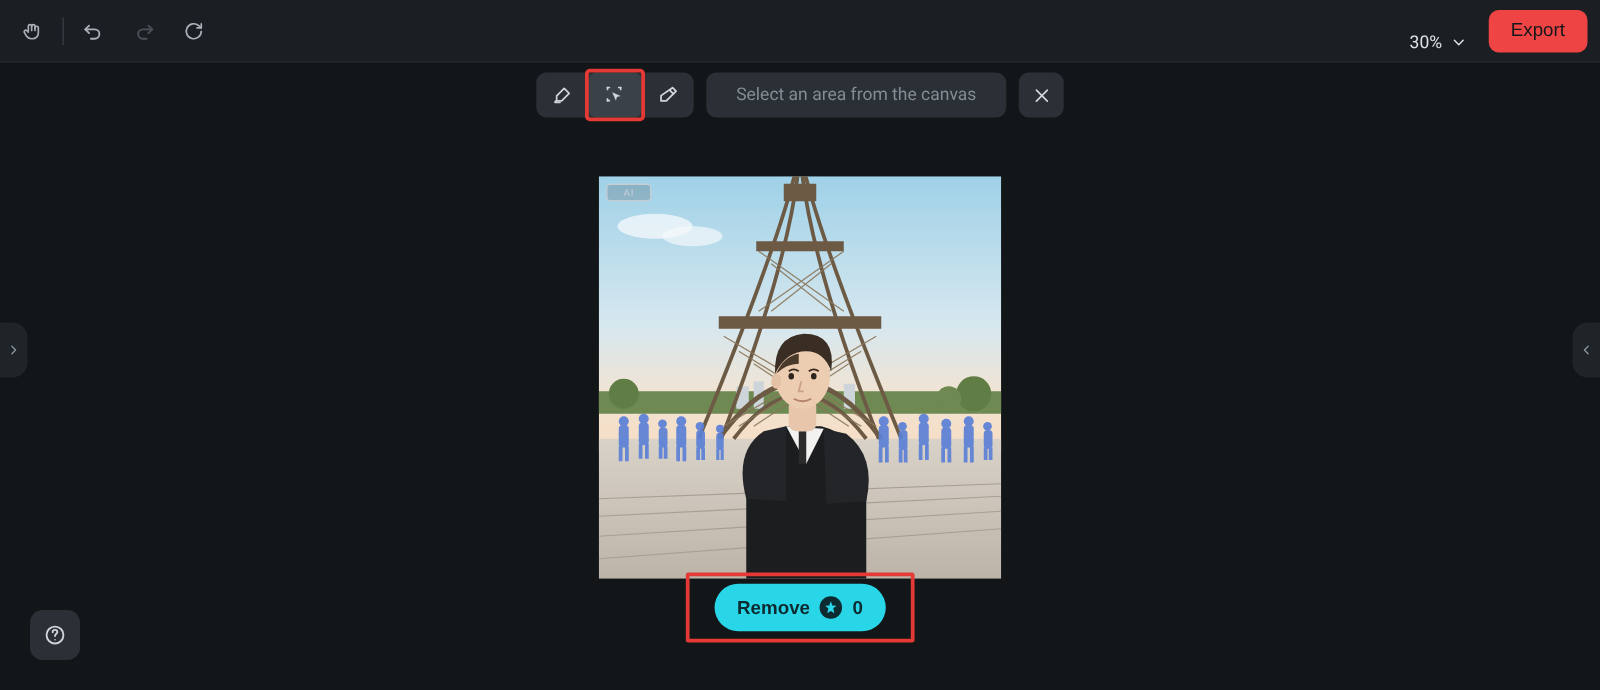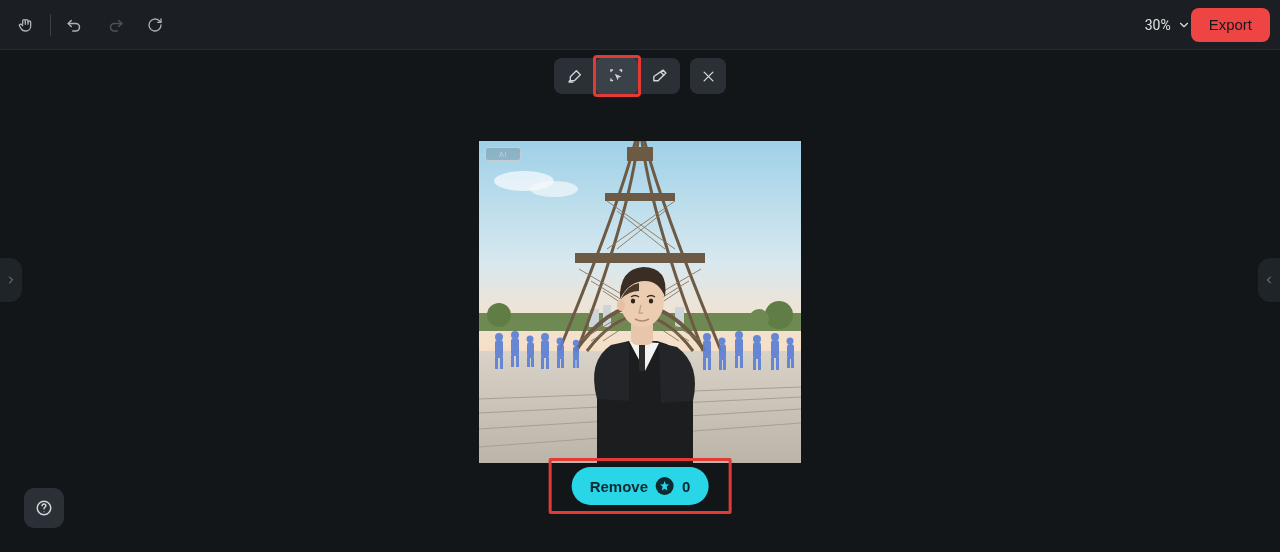--- a/index.html
+++ b/index.html
@@ -15,21 +15,21 @@
   .topbar {
     height: 50px;
     display: flex;
     align-items: center;
     padding: 0 10px;
     background: #1b1f23;
     border-bottom: 1px solid #252a2f;
   }
   .tb-left { display: flex; align-items: center; gap: 10px; flex: 1; }
   .tb-center { display: flex; align-items: center; gap: 8px; }
-  .tb-right { display: flex; align-items: center; gap: 0; flex: 1; justify-content: flex-end; }
+  .tb-right { display: flex; align-items: flex-end; gap: 17px; flex: 1; justify-content: flex-end; }
 
   .icon-btn {
     width: 32px; height: 32px; display: flex; align-items: center; justify-content: center;
     color: #a9b0b7; border-radius: 6px; cursor: pointer;
   }
 
   .v-divider { width: 1px; height: 22px; background: #3a4046; }
 
   .project-title { font-size: 15px; color: #eef0f2; margin-left: 2px; }
   .autosaved { font-size: 14px; color: #6f7781; margin-left: 6px; }
@@ -179,20 +179,21 @@
         <path d="M9 9l9 4-4 1-1 4z" fill="currentColor" stroke="none"></path>
       </svg>
     </div>
     <div class="tool-segment">
       <svg width="17" height="17" viewBox="0 0 24 24" fill="none" stroke="currentColor" stroke-width="2" stroke-linecap="round" stroke-linejoin="round">
           <path d="M17 3l4 4-11 11H4v-6z"></path>
           <path d="M14 6l4 4"></path>
         </svg>
     </div>
   </div>
+  <div class="prompt-pill">Select an area from the canvas</div>
   <div class="close-pill">
     <svg width="15" height="15" viewBox="0 0 24 24" fill="none" stroke="currentColor" stroke-width="2.2" stroke-linecap="round">
         <line x1="5" y1="5" x2="19" y2="19"></line>
         <line x1="19" y1="5" x2="5" y2="19"></line>
       </svg>
   </div>
 </div>
 
 <div class="canvas-wrap">
   <div class="ai-badge">AI</div>

